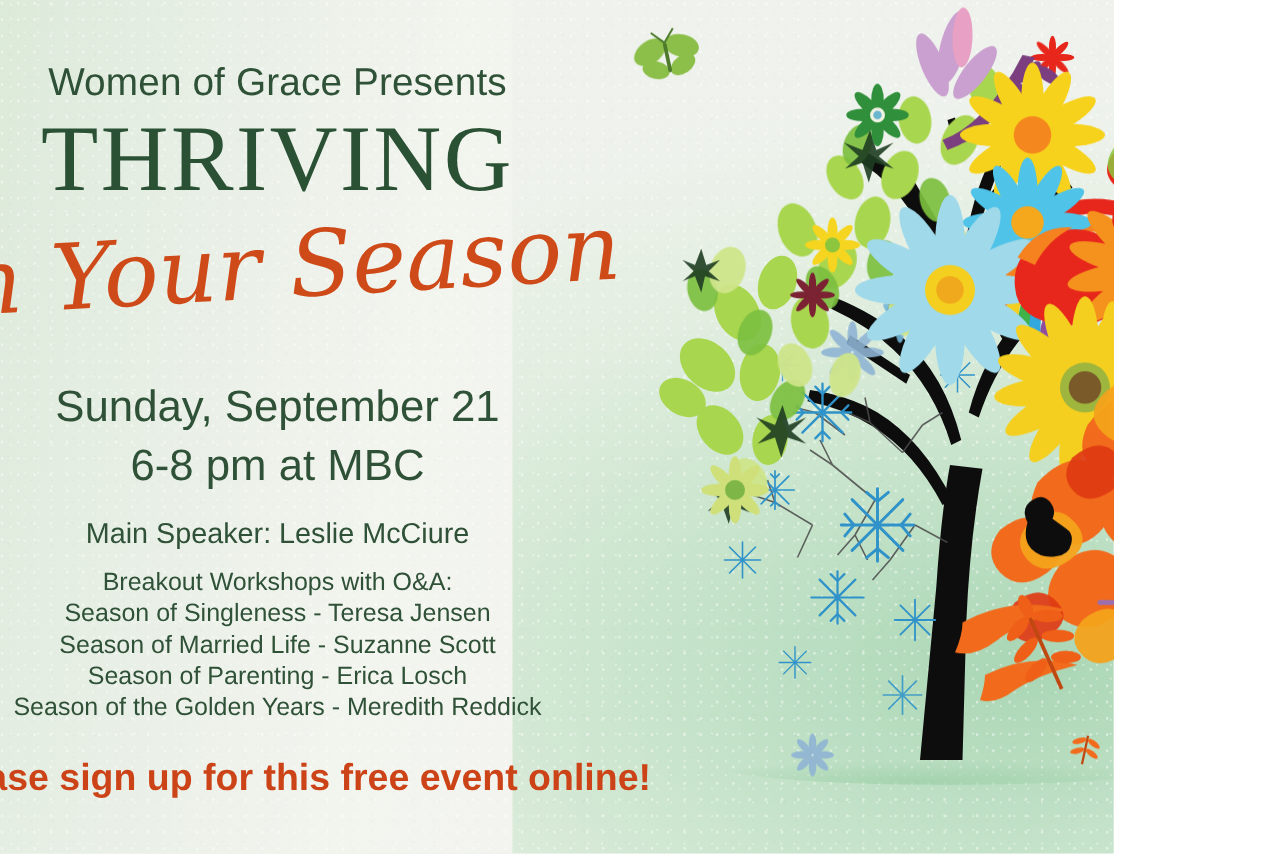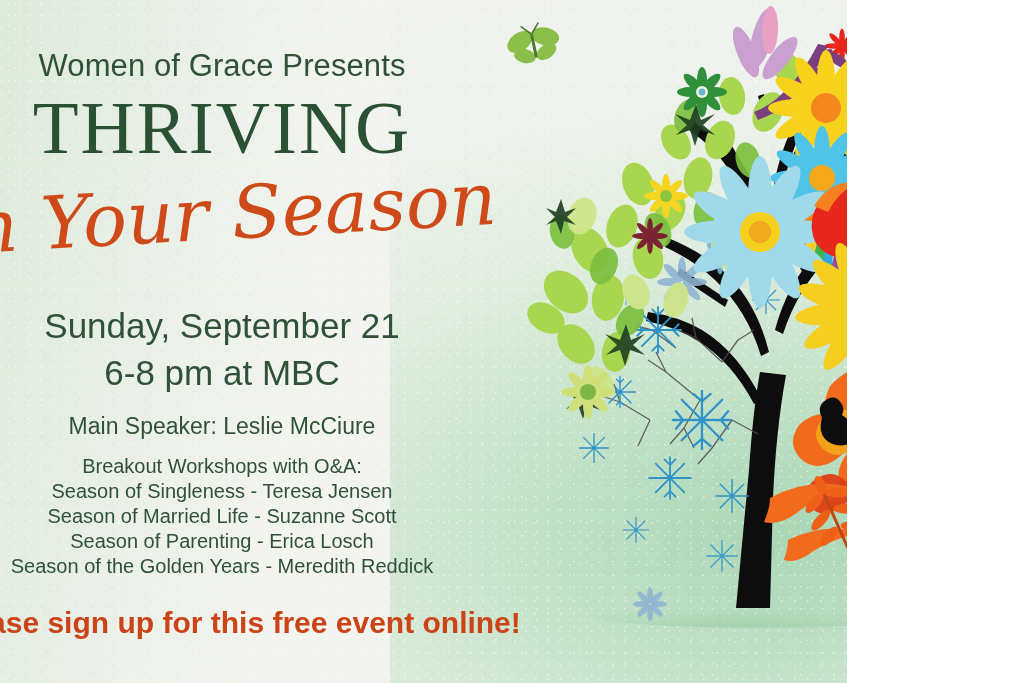--- a/index.html
+++ b/index.html
@@ -7,20 +7,21 @@
     padding: 0;
     background: #ffffff;
   }
   #poster {
     position: relative;
     width: 847px;
     height: 683px;
     overflow: hidden;
     font-family: "Liberation Sans", sans-serif;
     background: #eef1ea;
+    padding-left: 44px;
   }
   
   .bg-base {
     position: absolute;
     inset: 0;
     background:
       radial-gradient(130% 95% at 92% 78%, #a9d6b4 0%, #c3e2c8 22%, #e2eee0 48%, #eef2ec 68%, #f1f3ed 100%);
   }
   .bg-left-tint {
     position: absolute;

